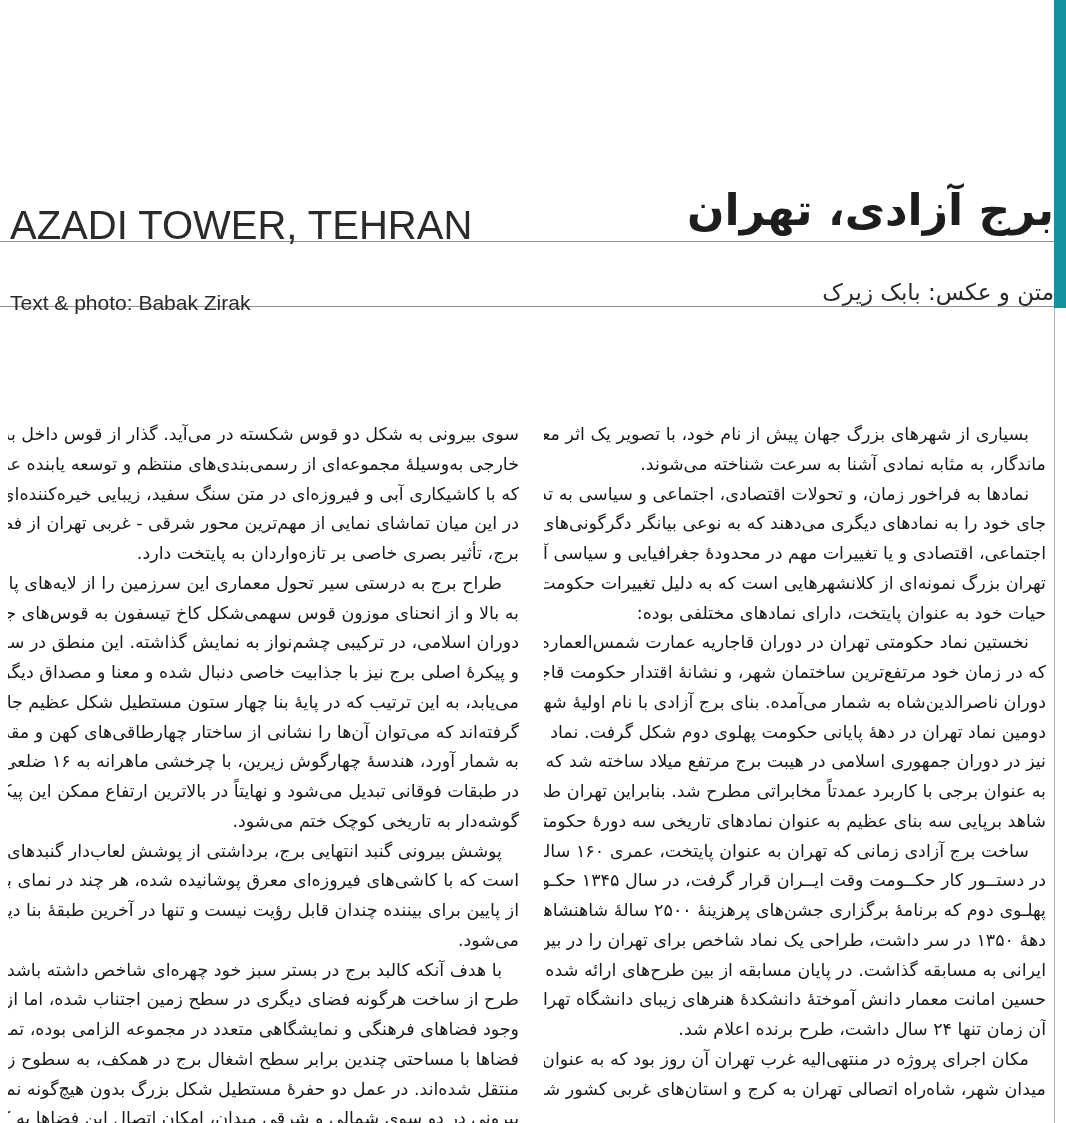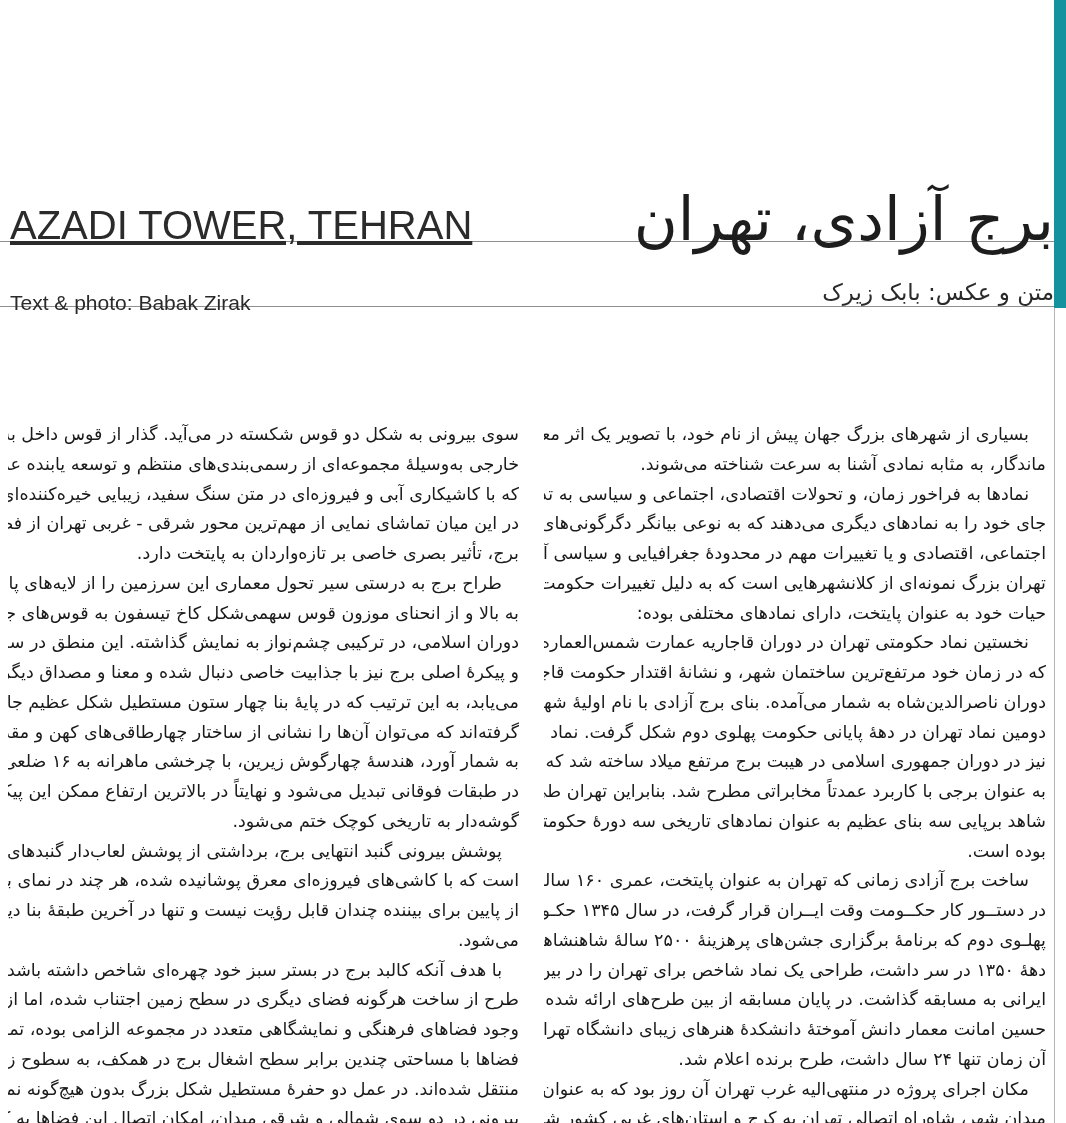--- a/index.html
+++ b/index.html
@@ -25,35 +25,34 @@
   }
   .hrule { position: absolute; left: 0; width: 1054px; height: 1px; background: #8f8f8f; }
   .hrule.title-rule  { top: 241px; }
   .hrule.byline-rule { top: 306px; }
 
   .title-fa {
     position: absolute;
     right: 12px; top: 186px;
     direction: rtl;
     font-family: "DejaVu Sans", sans-serif;
-    font-weight: normal;
-    font-size: 60px;
+    font-weight: bold;
+    font-size: 44px;
     line-height: 1.1;
     color: #1d1d1d;
     white-space: nowrap;
   }
   .title-en {
     position: absolute;
     left: 10px; top: 205px;
     font-family: "Liberation Sans", sans-serif;
     font-size: 40px;
     line-height: 1;
     color: #2b2b2b;
     white-space: nowrap;
-    text-decoration: underline;
   }
   .byline-fa {
     position: absolute;
     right: 12px; top: 279px;
     direction: rtl;
     font-size: 23px;
     color: #2a2a2a;
     white-space: nowrap;
   }
   .byline-en {
@@ -107,21 +106,20 @@
       <div class="bline">اجتماعی، اقتصادی و یا تغییرات مهم در محدودهٔ جغرافیایی و سیاسی آنان باشند.</div>
       <div class="bline">تهران بزرگ نمونه‌ای از کلانشهرهایی است که به دلیل تغییرات حکومت در طول</div>
       <div class="bline end">حیات خود به عنوان پایتخت، دارای نمادهای مختلفی بوده:</div>
       <div class="bline ind">نخستین نماد حکومتی تهران در دوران قاجاریه عمارت شمس‌العماره بوده</div>
       <div class="bline">که در زمان خود مرتفع‌ترین ساختمان شهر، و نشانهٔ اقتدار حکومت قاجار به ویژه</div>
       <div class="bline">دوران ناصرالدین‌شاه به شمار می‌آمده. بنای برج آزادی با نام اولیهٔ شهیاد به عنوان</div>
       <div class="bline">دومین نماد تهران در دههٔ پایانی حکومت پهلوی دوم شکل گرفت. نماد سوم</div>
       <div class="bline">نیز در دوران جمهوری اسلامی در هیبت برج مرتفع میلاد ساخته شد که ابتدا</div>
       <div class="bline">به عنوان برجی با کاربرد عمدتاً مخابراتی مطرح شد. بنابراین تهران طی دو قرن</div>
       <div class="bline">شاهد برپایی سه بنای عظیم به عنوان نمادهای تاریخی سه دورهٔ حکومتی مختلف</div>
-      <div class="bline end">بوده است.</div>
       <div class="bline ind">ساخت برج آزادی زمانی که تهران به عنوان پایتخت، عمری ۱۶۰ ساله داشت</div>
       <div class="bline">در دستــور کار حکــومت وقت ایــران قرار گرفت، در سال ۱۳۴۵ حکـومت</div>
       <div class="bline">پهلـوی دوم که برنامهٔ برگزاری جشن‌های پرهزینهٔ ۲۵۰۰ سالهٔ شاهنشاهی را در</div>
       <div class="bline">دههٔ ۱۳۵۰ در سر داشت، طراحی یک نماد شاخص برای تهران را در بین معماران</div>
       <div class="bline">ایرانی به مسابقه گذاشت. در پایان مسابقه از بین طرح‌های ارائه شده، پروژهٔ</div>
       <div class="bline">حسین امانت معمار دانش آموختهٔ دانشکدهٔ هنرهای زیبای دانشگاه تهران که در</div>
       <div class="bline end">آن زمان تنها ۲۴ سال داشت، طرح برنده اعلام شد.</div>
       <div class="bline ind">مکان اجرای پروژه در منتهی‌الیه غرب تهران آن روز بود که به عنوان آخرین</div>
       <div class="bline">میدان شهر، شاه‌راه اتصالی تهران به کرج و استان‌های غربی کشور شناخته می‌شد</div>
     </div>

